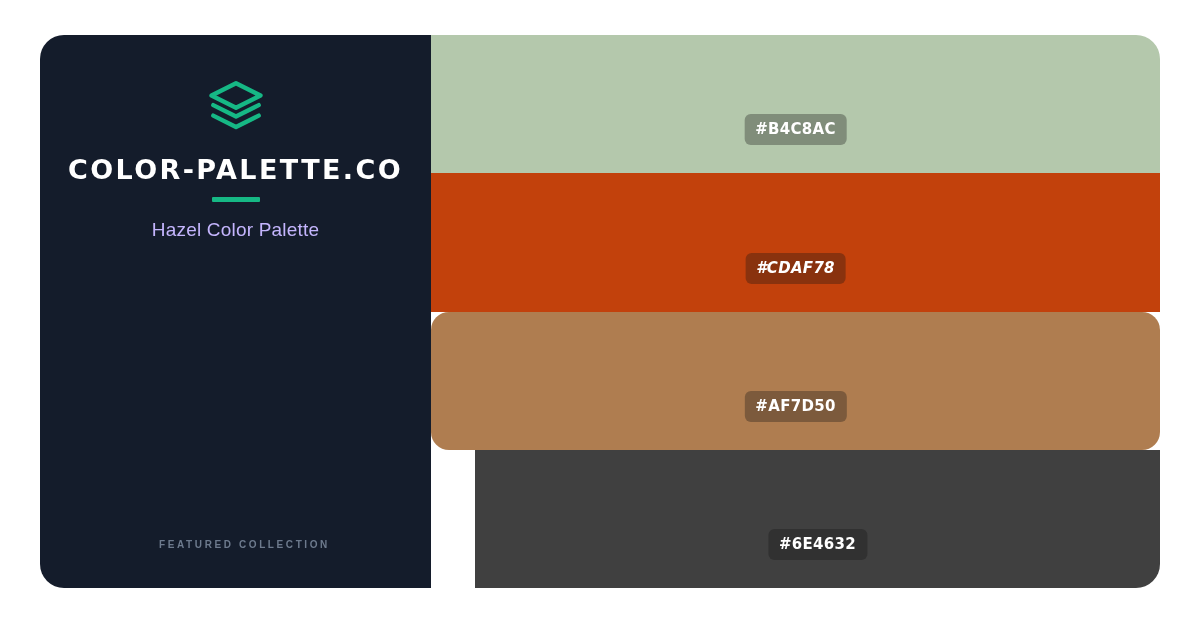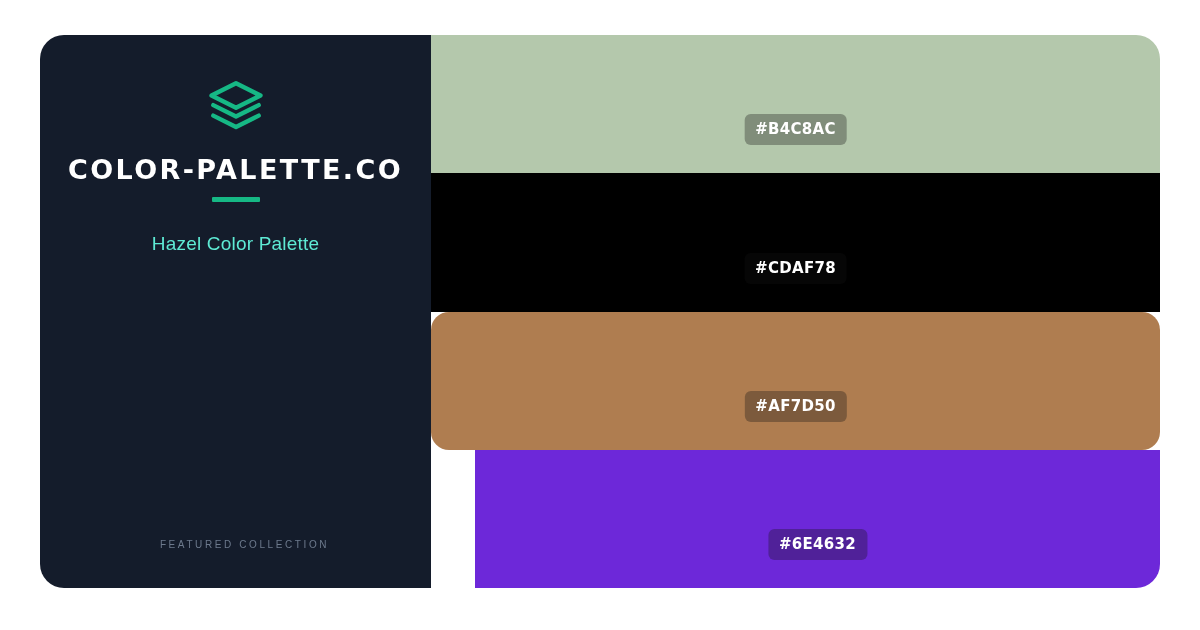--- a/index.html
+++ b/index.html
@@ -68,36 +68,36 @@
 
   .title-rule {
     margin-top: 14px;
     width: 48px;
     height: 5px;
     background: #16b885;
     border-radius: 1px;
   }
 
   .brand-subtitle {
-    margin-top: 31px;
-    color: #5eead4;
+    margin-top: 17px;
+    color: #c4b5fd;
     font-size: 19px;
     font-weight: normal;
     letter-spacing: 0.2px;
   }
 
   .panel-footer {
     position: absolute;
     bottom: 38px;
     left: 18px;
     right: 0;
     text-align: center;
     color: #6d7A8d;
     font-size: 10px;
-    font-weight: normal;
+    font-weight: bold;
     letter-spacing: 2.6px;
     text-transform: uppercase;
   }
 
   
   .swatches {
     flex: 1 1 auto;
     height: 100%;
     display: flex;
     flex-direction: column;
@@ -149,29 +149,29 @@
       <div class="panel-footer">FEATURED COLLECTION</div>
     </div>
 
     <div class="swatches">
 
       <div class="swatch" style="background: rgb(180, 200, 172);">
         <span class="swatch-label">#B4C8AC</span>
       </div>
 
 
-      <div class="swatch" style="background: #000000;">
+      <div class="swatch" style="background: #c2410c; font-style: italic;">
         <span class="swatch-label">#CDAF78</span>
       </div>
 
       <div class="swatch" style="background: rgb(175, 125, 80); border-radius: 18px;">
         <span class="swatch-label">#AF7D50</span>
       </div>
 
-      <div class="swatch" style="background: #6d28d9; margin-left: 44px;">
+      <div class="swatch" style="background: #404040; margin-left: 44px;">
         <span class="swatch-label">#6E4632</span>
       </div>
 
     </div>
 
   </div>
 
 </div>
 
 </body></html>

